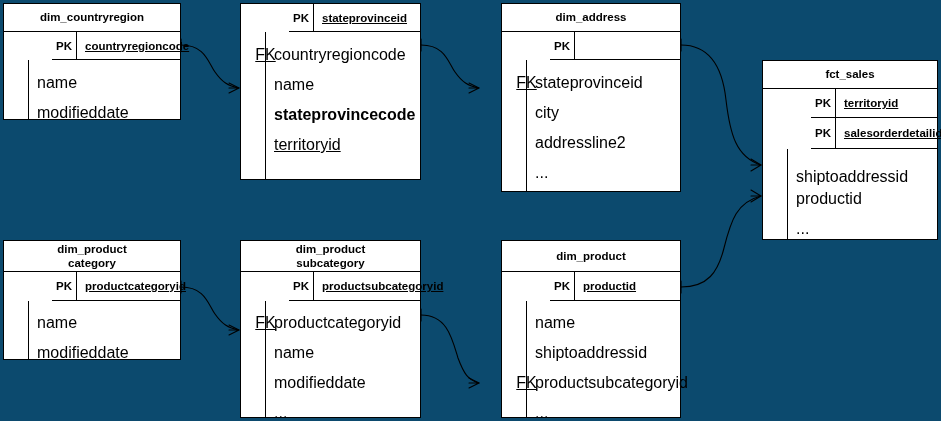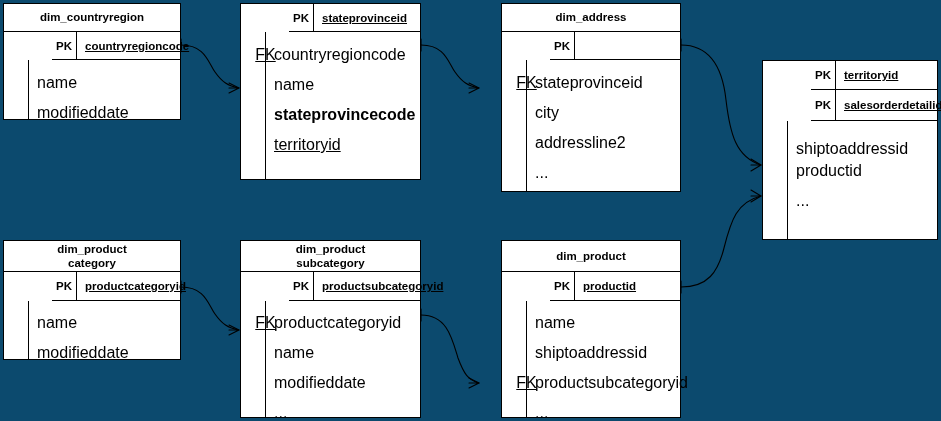--- a/index.html
+++ b/index.html
@@ -211,20 +211,21 @@
       <div class="body-attrs">
         <div class="attr" style="top:14px;">stateprovinceid</div>
         <div class="attr" style="top:44px;">city</div>
         <div class="attr" style="top:74px;">addressline2</div>
         <div class="attr" style="top:104px;">...</div>
       </div>
     </div>
   </div>
 
   <div class="entity" style="left:762px; top:60px; width:176px; height:180px;">
+    <div class="entity-title" style="height:28px;">fct_sales</div>
     <div class="attr-row keyline" style="height:29px;">
       <div class="key-cell pk">PK</div>
       <div class="name-cell pkname">territoryid</div>
     </div>
     <div class="attr-row keyline" style="height:31px;">
       <div class="key-cell pk">PK</div>
       <div class="name-cell pkname">salesorderdetailid</div>
     </div>
     <div class="body-block">
       <div class="body-keycol"></div>

